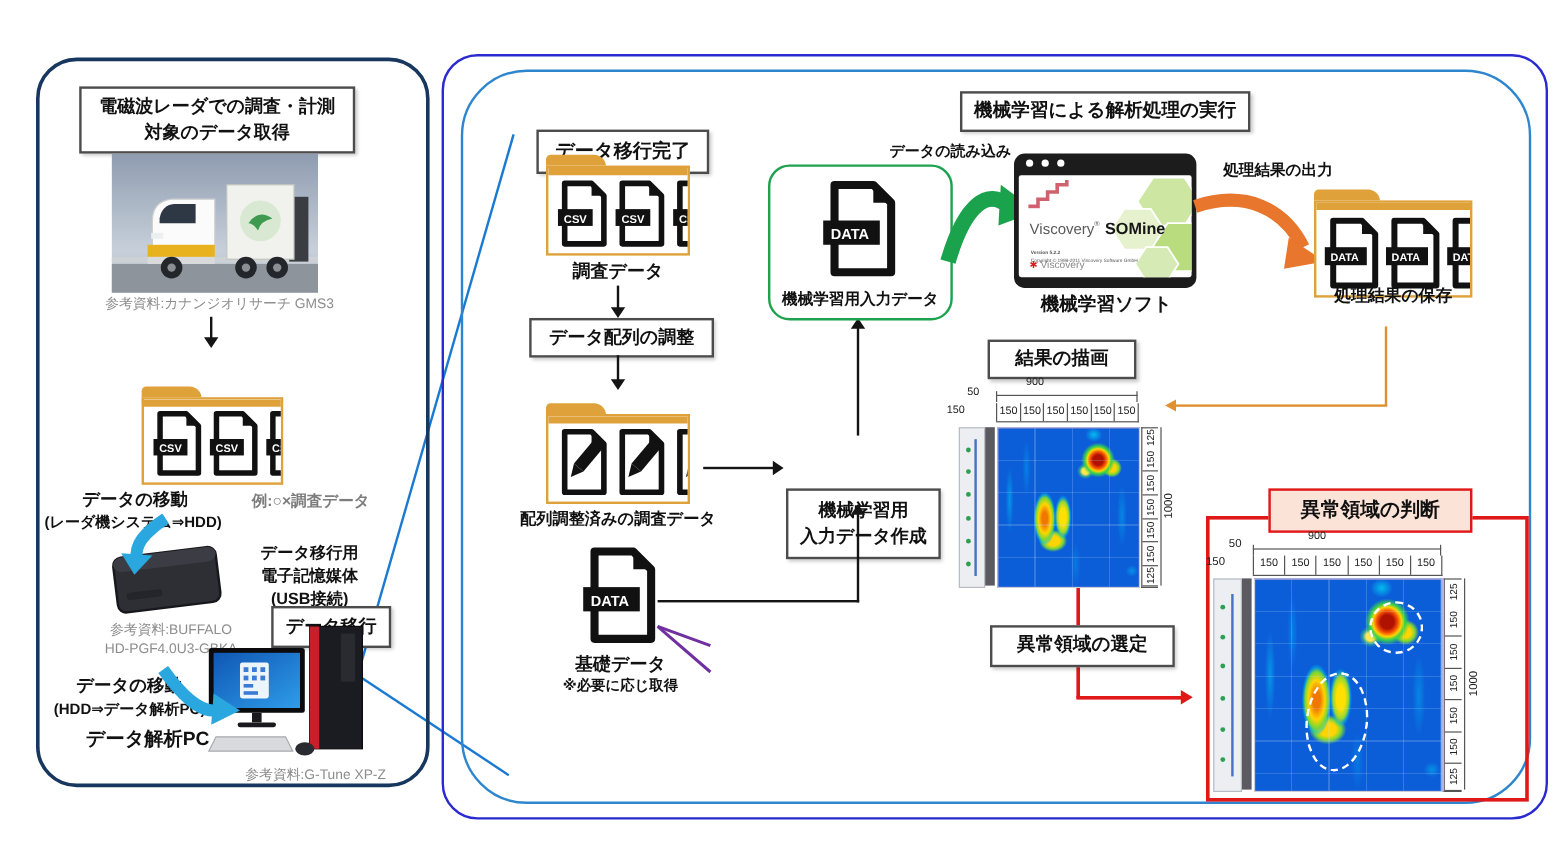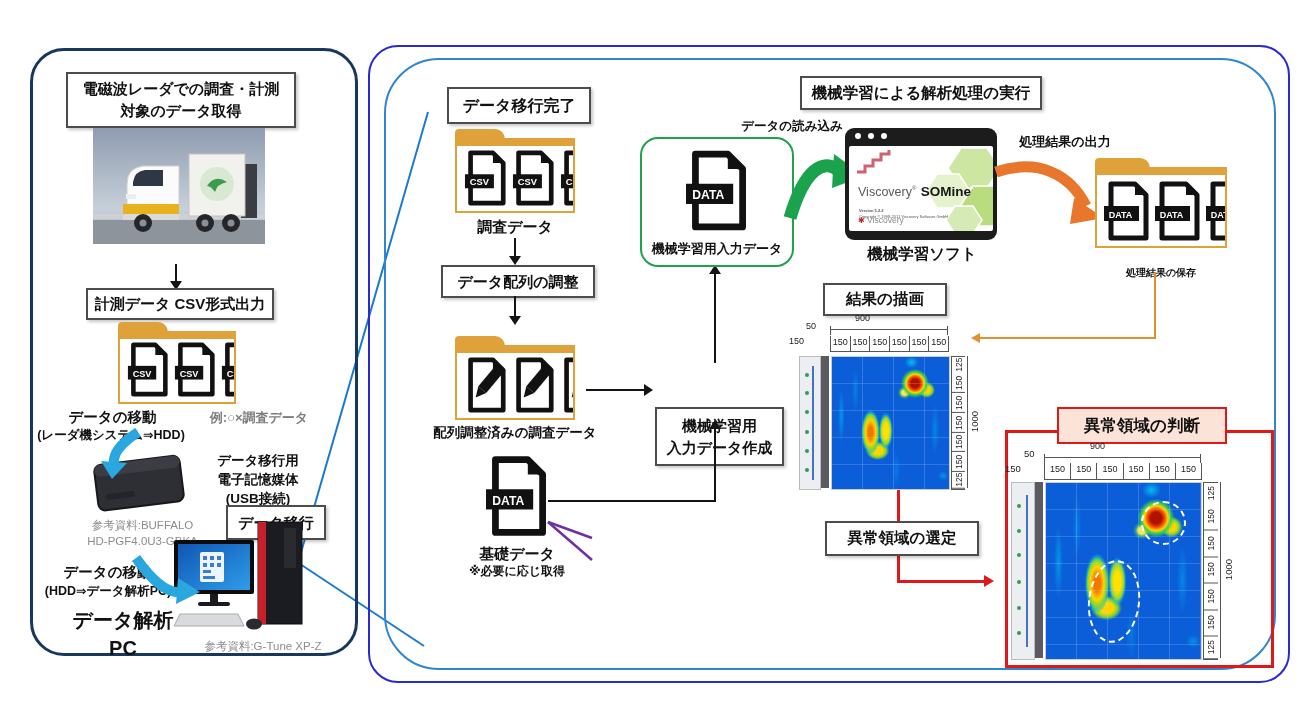--- a/index.html
+++ b/index.html
@@ -98,25 +98,25 @@
     <rect x="30" y="76" width="56" height="11" fill="#e8b21f"></rect>
     <rect x="30" y="86" width="56" height="6" fill="#d9dadb"></rect>
     <rect x="33" y="66" width="10" height="5" fill="#eceff1"></rect>
     <circle cx="50" cy="95" r="9" fill="#23262a"></circle>
       <circle cx="50" cy="95" r="3.5" fill="#8b8f94"></circle>
     <circle cx="112" cy="95" r="9" fill="#23262a"></circle>
       <circle cx="112" cy="95" r="3.5" fill="#8b8f94"></circle>
     <circle cx="138" cy="95" r="9" fill="#23262a"></circle>
       <circle cx="138" cy="95" r="3.5" fill="#8b8f94"></circle>
   </svg>
+  <div class="cap" style="left:48px;top:247px;width:270px;z-index:2;">参考資料:カナンジオリサーチ GMS3</div>
 
   <div class="line" style="left:175px;top:264px;width:2px;height:19px;z-index:2;"></div>
   <div class="tri" style="left:170px;top:281px;border-left:6px solid transparent;border-right:6px solid transparent;border-top:9px solid #141414;z-index:2;"></div>
 
-  <div class="box" style="left:86px;top:288px;width:184px;height:28px;font-size:15px;z-index:2;">計測データ CSV形式出力</div>
 
   <div class="folder" style="left:118px;top:322px;width:118px;height:82px;z-index:2;">
     <div class="ftab"></div>
     <div class="fbody">
       <svg width="42" height="55" viewBox="0 0 46 60">
           <path d="M7 3 h24 l11 11 v43 h-35 z" fill="#fff" stroke="#111" stroke-width="5" stroke-linejoin="round"></path>
           <path d="M31 3 l11 11 h-11 z" fill="#111"></path>
           <rect x="1" y="26" width="31" height="15" fill="#111"></rect>
           <text x="16.5" y="38" text-anchor="middle" font-size="10" font-weight="bold" fill="#fff" font-family="Liberation Sans,sans-serif">CSV</text>
         </svg>
@@ -187,27 +187,27 @@
         <rect x="38" y="47" width="4" height="4"></rect>
         <rect x="45" y="47" width="4" height="4"></rect>
         <rect x="31" y="54" width="8" height="3"></rect>
         <rect x="31" y="60" width="12" height="3"></rect>
       </g>
     <rect x="38" y="78" width="8" height="8" fill="#1a1a1e"></rect>
     <rect x="26" y="86" width="32" height="4" rx="2" fill="#1a1a1e"></rect>
     <polygon points="8,98 66,98 72,110 2,110" fill="#d8dadd" stroke="#a8aaae"></polygon>
     <ellipse cx="82" cy="108" rx="8" ry="5.5" fill="#2a2b30"></ellipse>
   </svg>
-  <div class="lbl" style="left:62px;top:606px;width:122px;font-size:20px;z-index:2;">データ解析PC</div>
+  <div class="lbl" style="left:62px;top:606px;width:122px;font-size:16px;z-index:2;">データ解析PC</div>
   <div class="cap" style="left:188px;top:639px;width:150px;z-index:2;">参考資料:G-Tune XP-Z</div>
 
   <div class="panel" style="left:368px;top:45px;width:918px;height:634px;border:2.5px solid #2a2ad0;border-radius:30px;z-index:1;"></div>
   <div class="panel" style="left:384px;top:58px;width:888px;height:608px;border:2px solid #2e86cf;border-radius:55px;z-index:1;"></div>
 
-  <div class="box" style="left:447px;top:87px;width:140px;height:33px;font-size:16px;z-index:2;">データ移行完了</div>
+  <div class="box" style="left:447px;top:108px;width:140px;height:33px;font-size:16px;z-index:2;">データ移行完了</div>
 
   <div class="folder" style="left:455px;top:129px;width:120px;height:84px;z-index:2;">
     <div class="ftab"></div>
     <div class="fbody">
       <svg width="43" height="56" viewBox="0 0 46 60">
           <path d="M7 3 h24 l11 11 v43 h-35 z" fill="#fff" stroke="#111" stroke-width="5" stroke-linejoin="round"></path>
           <path d="M31 3 l11 11 h-11 z" fill="#111"></path>
           <rect x="1" y="26" width="31" height="15" fill="#111"></rect>
           <text x="16.5" y="38" text-anchor="middle" font-size="10" font-weight="bold" fill="#fff" font-family="Liberation Sans,sans-serif">CSV</text>
         </svg>
@@ -355,21 +355,21 @@
           <text x="16.5" y="36.5" text-anchor="middle" font-size="9" font-weight="bold" fill="#fff" font-family="Liberation Sans,sans-serif">DATA</text>
         </svg>
       <svg width="46" height="60" viewBox="0 0 46 60">
           <path d="M7 3 h24 l11 11 v43 h-35 z" fill="#fff" stroke="#111" stroke-width="5" stroke-linejoin="round"></path>
           <path d="M31 3 l11 11 h-11 z" fill="#111"></path>
           <rect x="-2" y="25" width="37" height="15" fill="#111"></rect>
           <text x="16.5" y="36.5" text-anchor="middle" font-size="9" font-weight="bold" fill="#fff" font-family="Liberation Sans,sans-serif">DATA</text>
         </svg>
     </div>
   </div>
-  <div class="lbl" style="left:1093px;top:266px;width:136px;font-size:10px;z-index:2;text-align:center;">処理結果の保存</div>
+  <div class="lbl" style="left:1093px;top:237px;width:136px;font-size:14px;z-index:2;text-align:center;">処理結果の保存</div>
 
   <div class="oline" style="left:1154px;top:272px;width:2px;height:66px;z-index:2;"></div>
   <div class="oline" style="left:980px;top:337px;width:176px;height:2px;z-index:2;"></div>
   <div class="tri" style="left:971px;top:333px;border-top:5px solid transparent;border-bottom:5px solid transparent;border-right:9px solid #e2902f;z-index:2;"></div>
 
   <div class="box" style="left:823px;top:283px;width:120px;height:29px;font-size:15.5px;z-index:2;">結果の描画</div>
 
   <div class="dimlbl" style="left:855px;top:313px;width:70px;z-index:2;">900</div>
   <div class="dimline" style="left:830px;top:329px;width:118px;z-index:2;">
       <i style="left:0;"></i>

